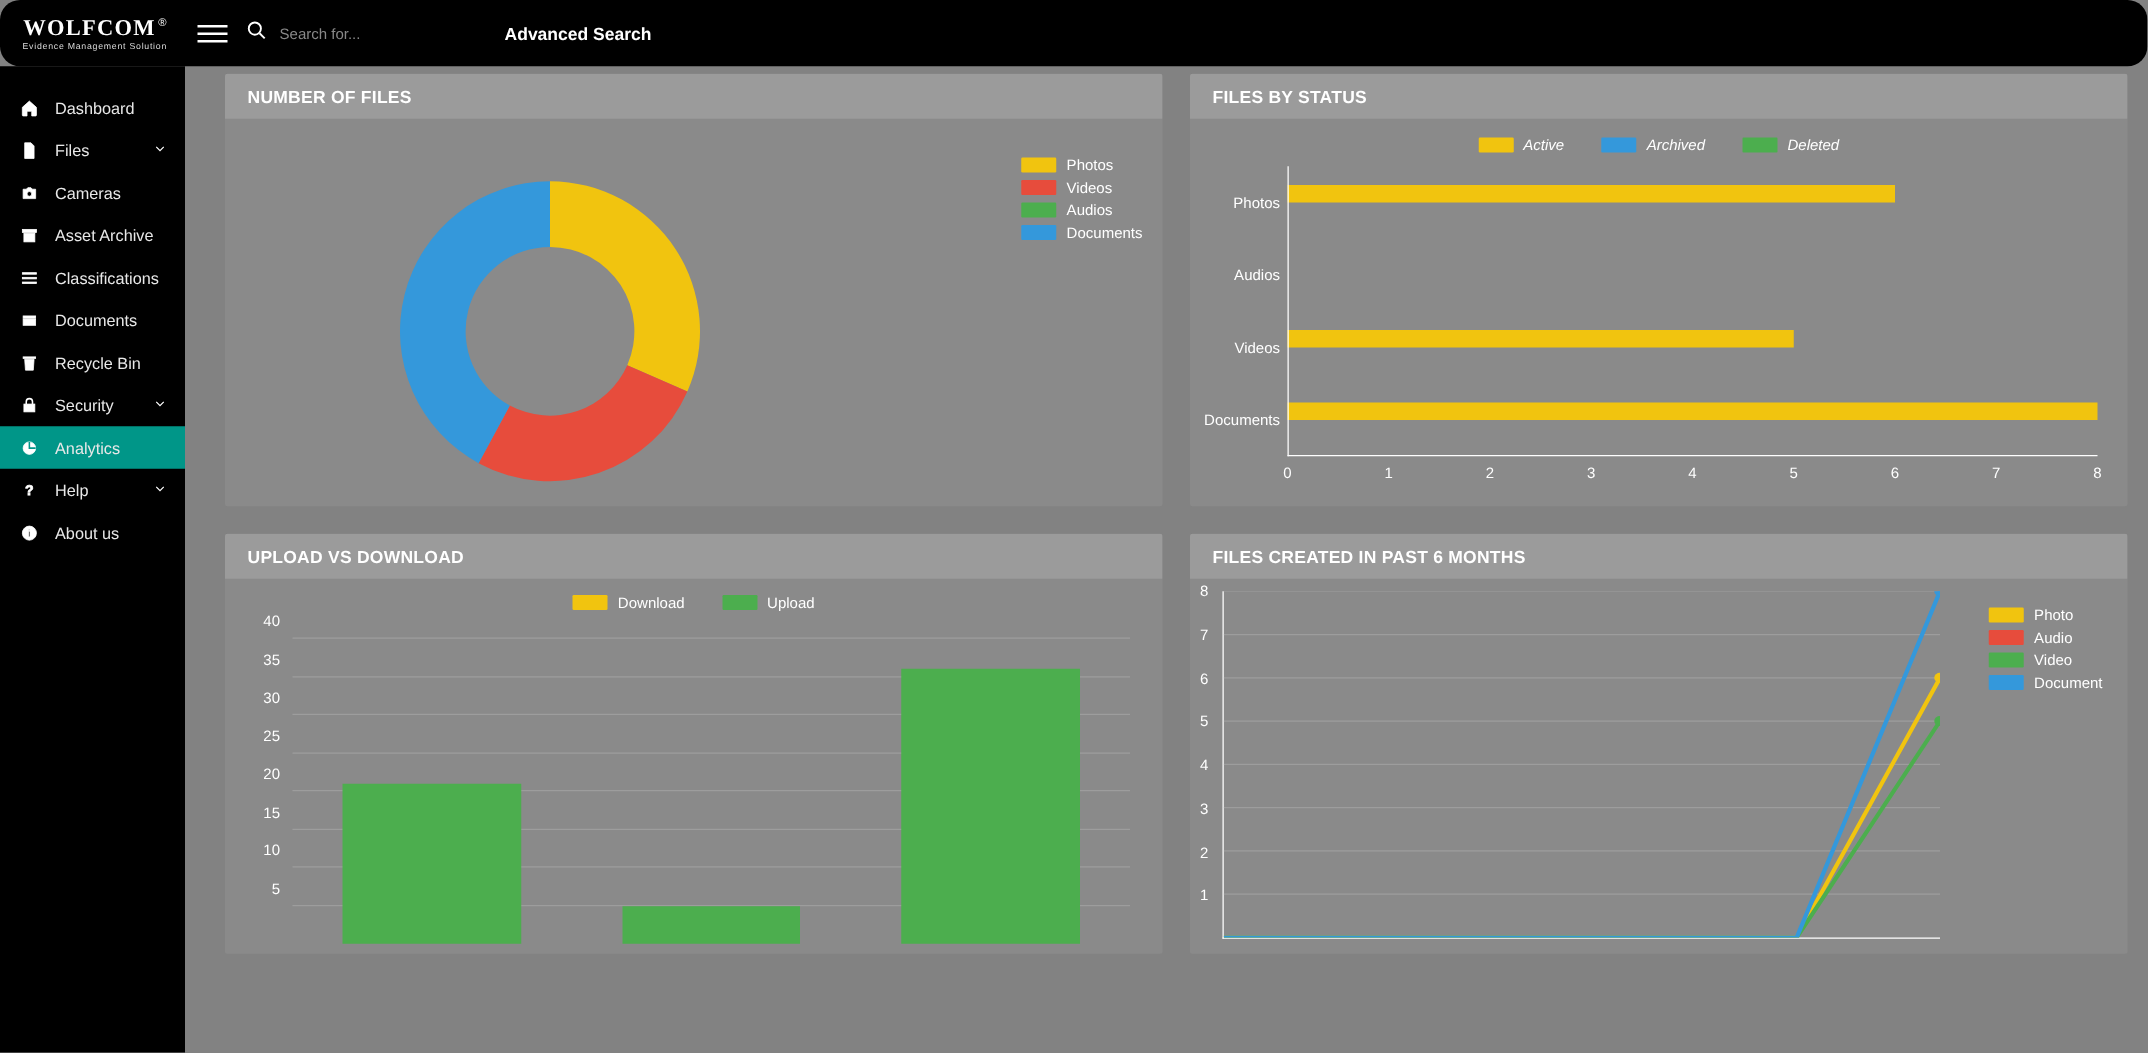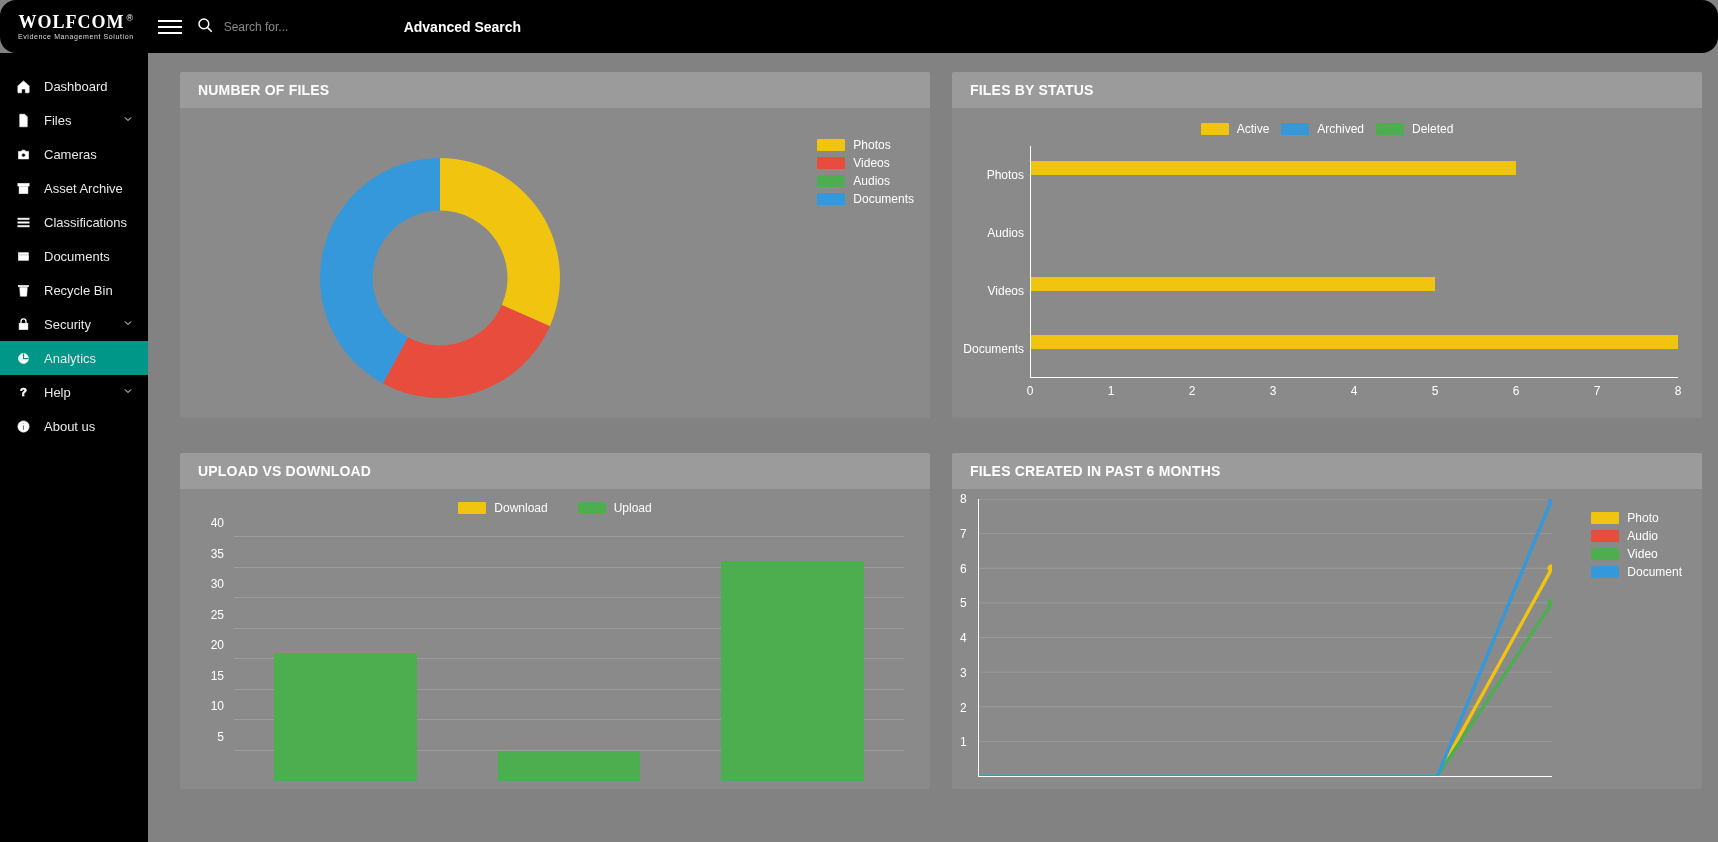--- a/index.html
+++ b/index.html
@@ -60,21 +60,21 @@
   .chevron svg { width:12px; height:12px; stroke:#fff; fill:none; }
 
   
   .main {
     position: absolute;
     top: 53px; left: 148px; right: 0; bottom: 0;
     overflow: auto;
     padding: 6px 16px 16px 32px;
   }
   .grid { display: grid; grid-template-columns: 1fr 1fr; gap: 22px; }
-  .card { background: #8a8a8a; border-radius: 2px; overflow: hidden; margin-top: 13px; }
+  .card { background: #8a8a8a; border-radius: 2px; overflow: hidden; }
   .card-head {
     background: #9b9b9b;
     padding: 10px 18px;
     font-size: 14px;
     font-weight: 700;
     color: #fff;
     letter-spacing: 0.2px;
   }
   .card-body { position: relative; padding: 8px 16px 14px; }
 
@@ -85,21 +85,21 @@
   .legend-h { display:flex; justify-content:center; gap:30px; font-size:12px; }
   .legend-h .legend-row { flex-direction:row; }
 
   
   .c1-body { height: 310px; }
   .donut-wrap { position:absolute; top:20px; left:110px; width:300px; height:300px; }
   .donut-legend { position:absolute; top:30px; right:16px; }
 
   
   .c2-body { height: 310px; font-size:12px; }
-  .c2-legend { display:flex; justify-content:center; gap:12px; padding:6px 0 10px; }
+  .c2-legend { display:flex; justify-content:center; gap:30px; padding:6px 0 10px;font-style:italic; }
   .hbar-chart { position:relative; height:258px; }
   .hbar-labels { position:absolute; left:0; top:0; bottom:26px; width:62px; display:flex; flex-direction:column; }
   .hbar-labels div { flex:1; display:flex; align-items:center; justify-content:flex-end; padding-right:6px; }
   .hbar-plot { position:absolute; left:62px; right:8px; top:0; bottom:26px; }
   .hbar-axis-line { position:absolute; left:62px; right:8px; bottom:26px; height:1px; background:#fff; }
   .hbar-yaxis-line { position:absolute; left:62px; top:0; bottom:26px; width:1px; background:#fff; }
   .hbar-ticks { position:absolute; left:62px; right:8px; bottom:0; height:22px; }
   .hbar-tick { position:absolute; top:2px; transform:translateX(-50%); }
   .hbar { position:absolute; height:14px; }
 

